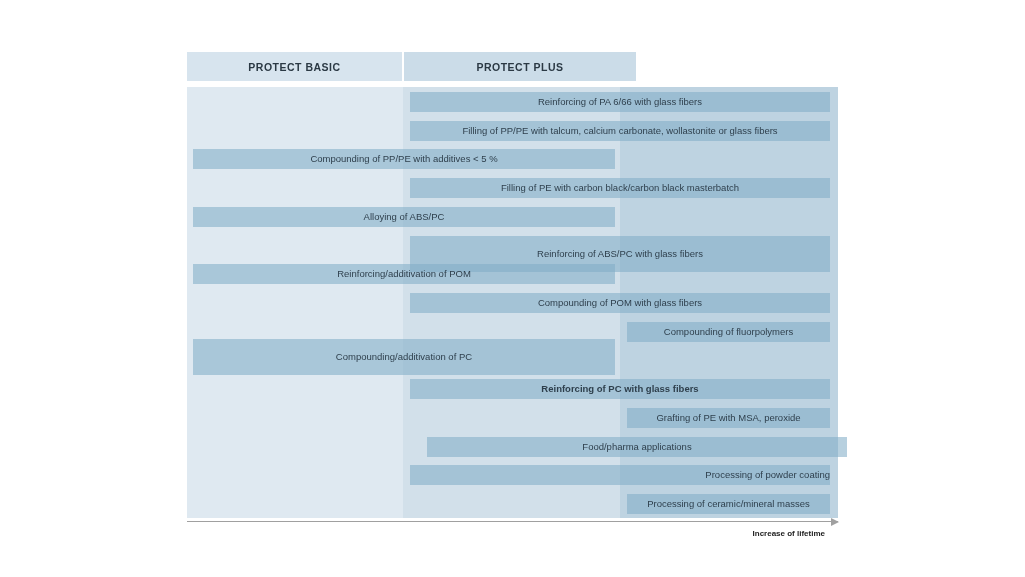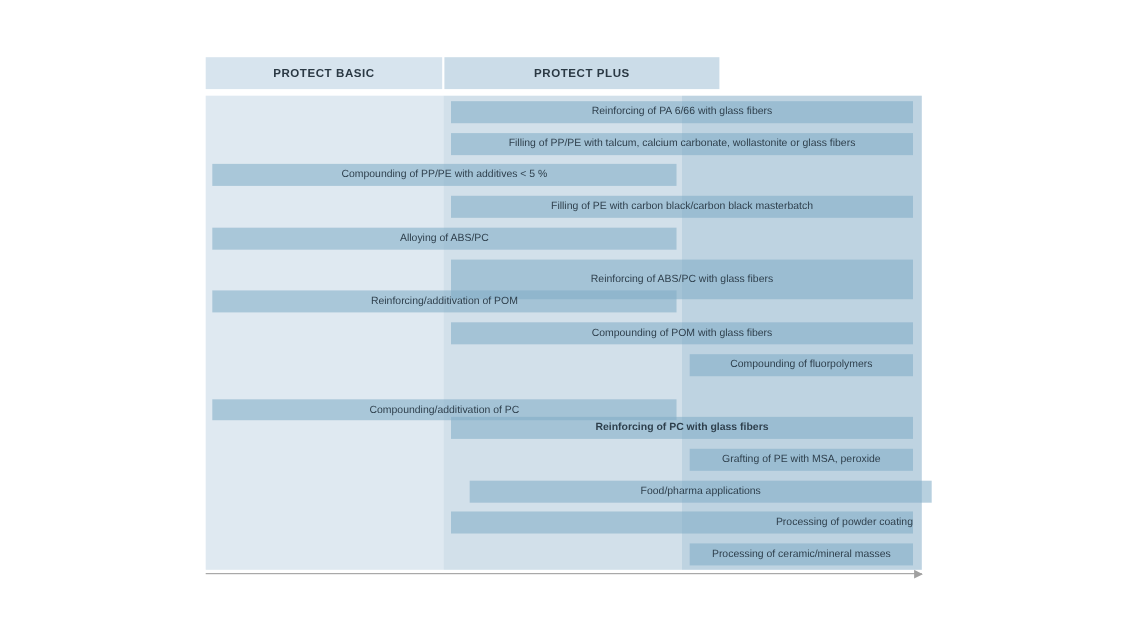--- a/index.html
+++ b/index.html
@@ -12,21 +12,21 @@
   .chart{
     position:absolute;left:187px;top:52px;width:651px;
   }
   .header-row{display:flex;height:29px;}
   .hcell{
     height:29px;display:flex;align-items:center;justify-content:center;
     font-size:10.5px;font-weight:bold;letter-spacing:.5px;
     color:var(--header-text,#2b3944);text-transform:uppercase;
   }
   .hcell.basic{width:215px;margin-right:2px;background:var(--col-basic-header,#d7e4ee);}
-  .hcell.plus{width:250px;margin-right:2px;background:var(--col-plus-header,#cbdce8);}
+  .hcell.plus{width:232px;margin-right:2px;background:var(--col-plus-header,#cbdce8);}
   .hcell.extreme{width:217px;background:var(--col-extreme-header,#c3d7e5);}
   .body{
     position:relative;margin-top:6px;height:431px;
   }
   .colbg{position:absolute;top:0;height:431px;}
   .colbg.basic{left:0;width:216px;background:var(--col-basic-body,#dfe9f1);}
   .colbg.plus{left:216px;width:217px;background:var(--col-plus-body,#d2e0ea);}
   .colbg.extreme{left:433px;width:218px;background:var(--col-extreme-body,#bed3e1);}
   .bar{
     position:absolute;height:20px;
@@ -87,21 +87,21 @@
         </div>
         <div class="bar" style="left: 6px; width: 422px; top: 177px; height: 20px;">
           <span class="bar-label">Reinforcing/additivation of POM</span>
         </div>
         <div class="bar" style="left: 223px; width: 420px; top: 206px; height: 20px;">
           <span class="bar-label">Compounding of POM with glass fibers</span>
         </div>
         <div class="bar" style="left: 440px; width: 203px; top: 235px; height: 20px;">
           <span class="bar-label">Compounding of fluorpolymers</span>
         </div>
-        <div class="bar" style="left: 6px; width: 422px; top: 276px; height: 19px;">
+        <div class="bar" style="left: 6px; width: 422px; top: 252px; height: 36px;">
           <span class="bar-label">Compounding/additivation of PC</span>
         </div>
         <div class="bar" style="left: 223px; width: 420px; top: 292px; height: 20px; font-weight: bold;">
           <span class="bar-label">Reinforcing of PC with glass fibers</span>
         </div>
         <div class="bar" style="left: 440px; width: 203px; top: 321px; height: 20px;">
           <span class="bar-label">Grafting of PE with MSA, peroxide</span>
         </div>
         <div class="bar" style="left: 240px; width: 420px; top: 350px; height: 20px;">
           <span class="bar-label">Food/pharma applications</span>
@@ -112,15 +112,16 @@
         <div class="bar" style="left: 440px; width: 203px; top: 407px; height: 20px;">
           <span class="bar-label">Processing of ceramic/mineral masses</span>
         </div>
       </div>
   </div>
 
   <div class="axis">
     <div class="axis-line">
       <span class="arrowhead"></span>
     </div>
+    <div class="axis-label">Increase of lifetime</div>
   </div>
 
 </div>
 
 </body></html>

